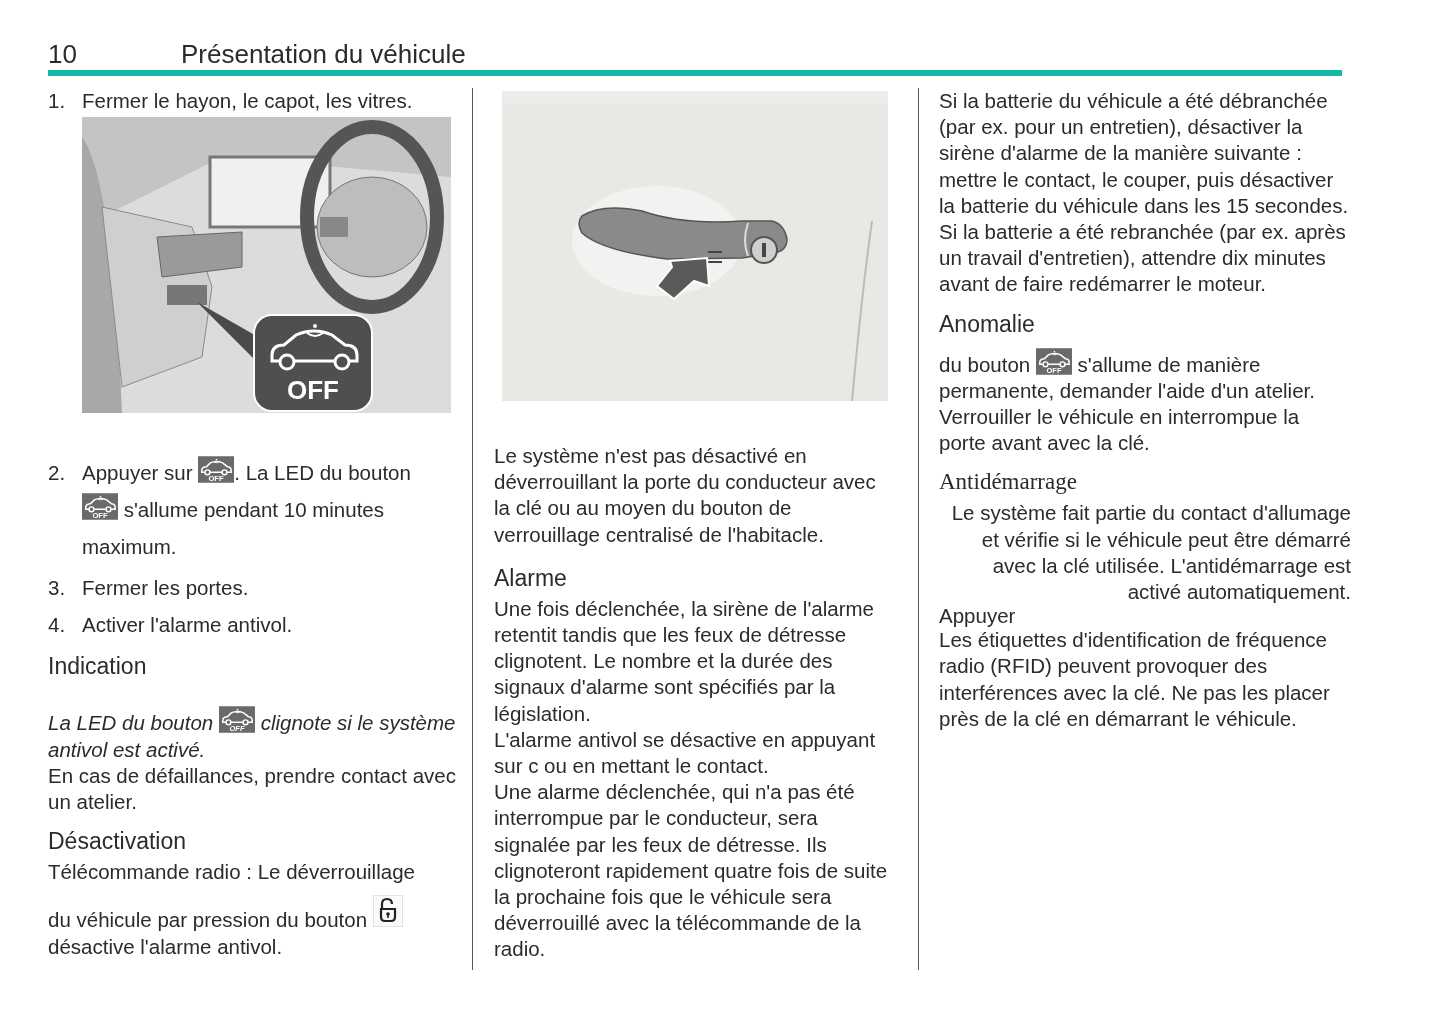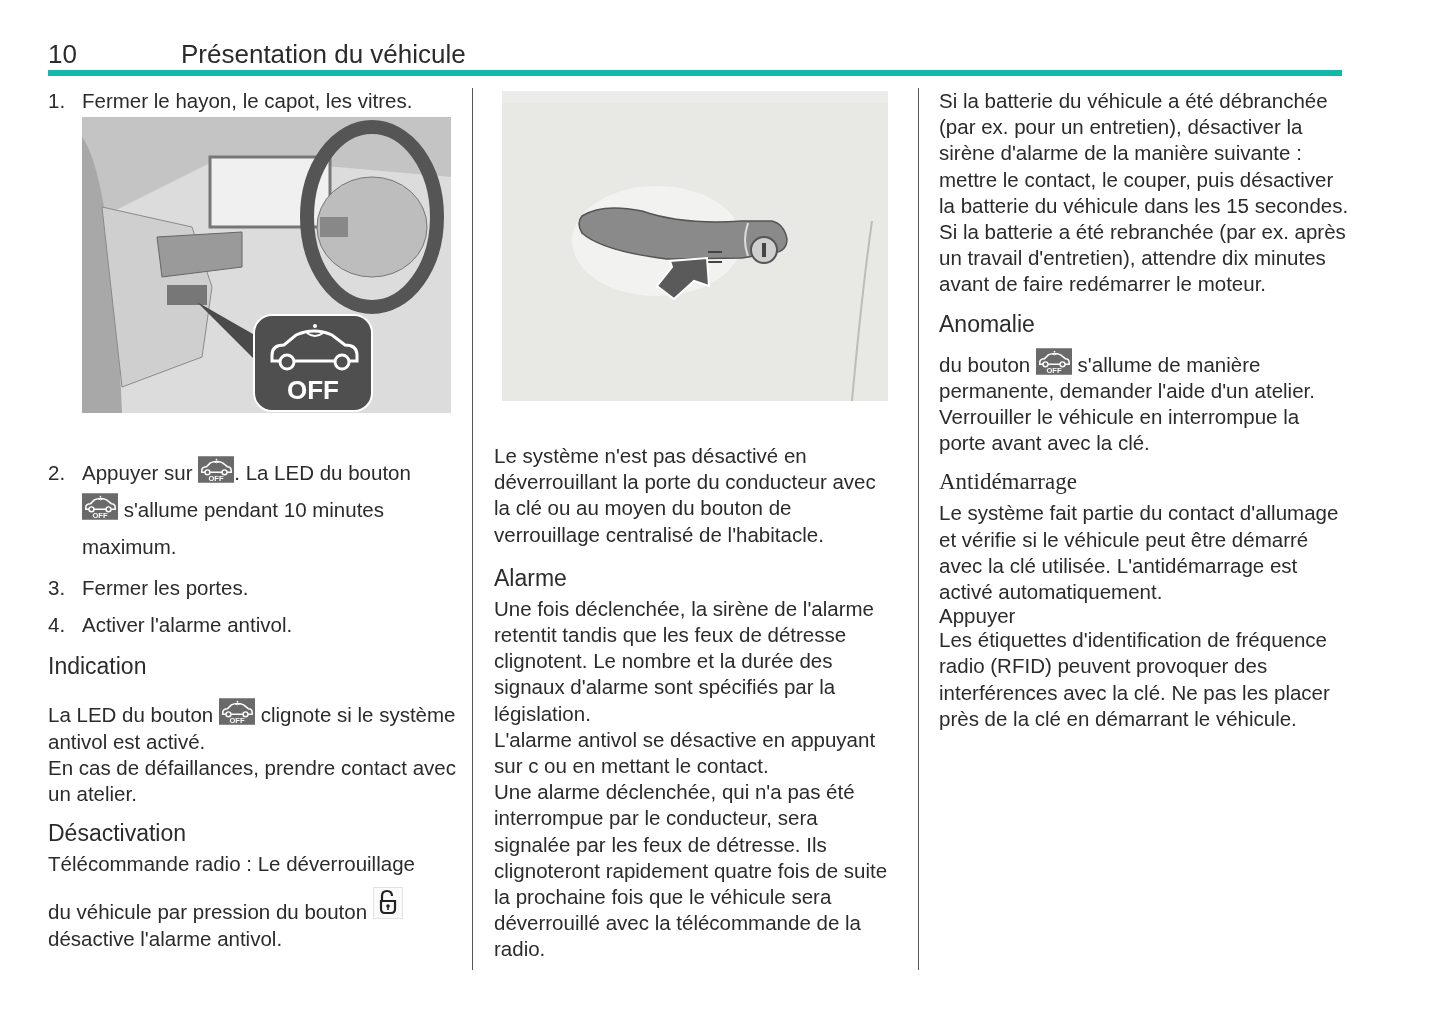--- a/index.html
+++ b/index.html
@@ -89,21 +89,21 @@
   </div>
   <div class="list-item" style="margin-top:10px;">
     <span class="list-num">3.</span>
     <span>Fermer les portes.</span>
   </div>
   <div class="list-item" style="margin-top:11px;">
     <span class="list-num">4.</span>
     <span>Activer l'alarme antivol.</span>
   </div>
   <h3 style="margin-top:14px;">Indication</h3>
-  <p style="margin-top:18px;">
+  <p style="margin-top:26px;font-style:italic;">
     <span>La LED du bouton </span><svg class="ico" width="36" height="27">
         <use href="#alarmoff"></use>
       </svg><span> clignote si le système antivol est activé.</span>
   </p>
   <p>En cas de défaillances, prendre contact avec un atelier.</p>
   <h3 style="margin-top:12px;">Désactivation</h3>
   <p style="margin-top:4px;">Télécommande radio : Le déverrouillage</p>
   <p style="margin-top:10px;">
     <span>du véhicule par pression du bouton </span><svg class="ico" width="30" height="32" viewBox="0 0 30 32" style="vertical-align:0">
       <rect x="0.5" y="0.5" width="29" height="31" fill="#fafafa" stroke="#e2e2e2"></rect>
@@ -143,16 +143,16 @@
   <p>Si la batterie du véhicule a été débranchée (par ex. pour un entretien), désactiver la sirène d'alarme de la manière suivante : mettre le contact, le couper, puis désactiver la batterie du véhicule dans les 15 secondes.</p>
   <p>Si la batterie a été rebranchée (par ex. après un travail d'entretien), attendre dix minutes avant de faire redémarrer le moteur.</p>
   <h3 style="margin-top:12px;">Anomalie</h3>
   <p style="margin-top:10px;">
     <span>du bouton </span><svg class="ico" width="36" height="27">
         <use href="#alarmoff"></use>
       </svg><span> s'allume de manière permanente, demander l'aide d'un atelier.</span>
   </p>
   <p>Verrouiller le véhicule en interrompue la porte avant avec la clé.</p>
   <h3 style="margin-top:12px;font-family:Liberation Serif, serif;">Antidémarrage</h3>
-  <p style="margin-top:4px;">Le système fait partie du contact d'allumage et vérifie si le véhicule peut être démarré avec la clé utilisée. L'antidémarrage est activé automatiquement.</p>
+  <p style="margin-top:4px;text-align:right;">Le système fait partie du contact d'allumage et vérifie si le véhicule peut être démarré avec la clé utilisée. L'antidémarrage est activé automatiquement.</p>
   <h4>Appuyer</h4>
   <p>Les étiquettes d'identification de fréquence radio (RFID) peuvent provoquer des interférences avec la clé. Ne pas les placer près de la clé en démarrant le véhicule.</p>
 </div>
 
 </body></html>

